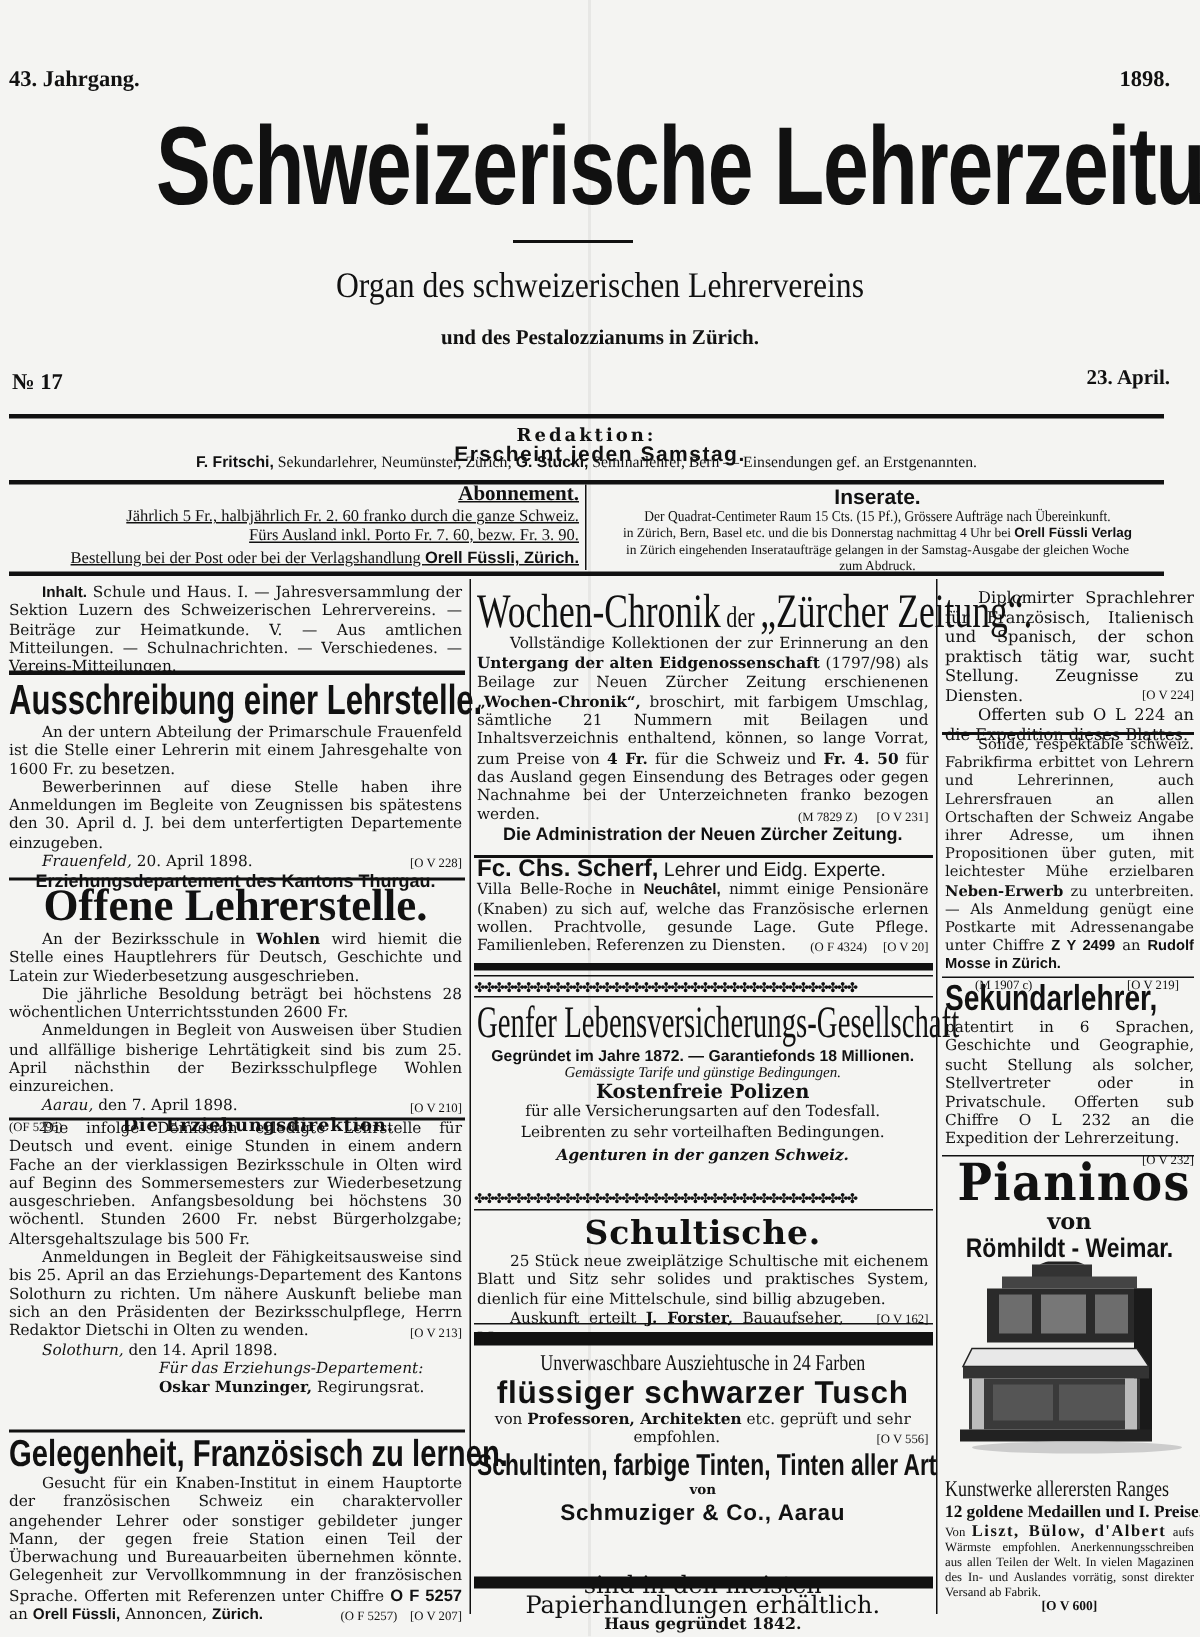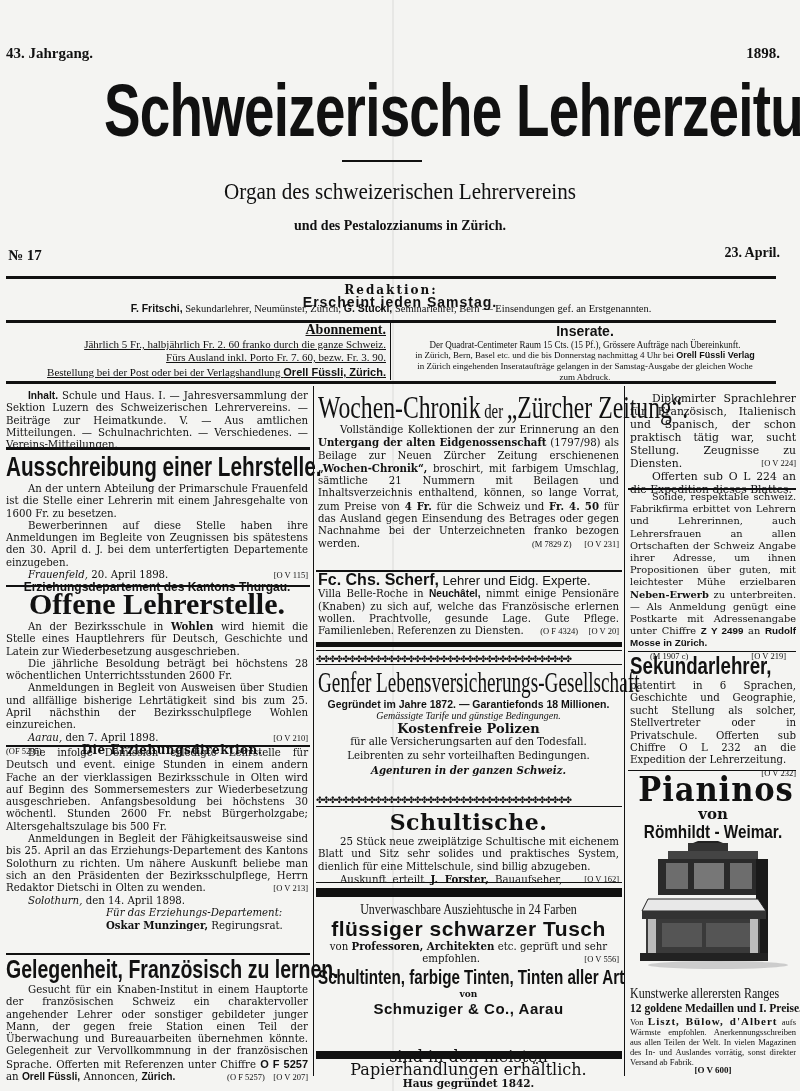--- a/index.html
+++ b/index.html
@@ -106,21 +106,21 @@
 
 <div class="col" style="left:6px;top:390px;width:302px;">
   <p class="ind"><span class="sans b">Inhalt.</span><span> Schule und Haus. I. — Jahresversammlung der Sektion Luzern des Schweizerischen Lehrervereins. — Beiträge zur Heimatkunde. V. — Aus amtlichen Mitteilungen. — Schulnachrichten. — Verschiedenes. — Vereins-Mitteilungen.</span></p>
 </div>
 <div class="hrule" style="left:6px;top:447px;width:304px;height:3px;"></div>
 
 <div class="col" style="left:6px;top:451px;width:302px;">
   <span class="headline-cond" style="font-size:28px;line-height:32px;transform:scaleX(0.74);">Ausschreibung einer Lehrstelle.</span>
   <p class="ind">An der untern Abteilung der Primarschule Frauenfeld ist die Stelle einer Lehrerin mit einem Jahresgehalte von 1600 Fr. zu besetzen.</p>
   <p class="ind">Bewerberinnen auf diese Stelle haben ihre Anmeldungen im Begleite von Zeugnissen bis spätestens den 30. April d. J. bei dem unterfertigten Departemente einzugeben.</p>
-  <p class="ind"><i>Frauenfeld,</i><span> 20. April 1898.</span><span class="ref">[O V 115]</span></p>
+  <p class="ind"><i>Frauenfeld,</i><span> 20. April 1898.</span><span class="ref">[O V 228]</span></p>
   <p class="center"><span class="sans b" style="font-size:12px;">Erziehungsdepartement des Kantons Thurgau.</span></p>
 </div>
 <div class="hrule" style="left:6px;top:585px;width:304px;height:2px;"></div>
 
 <div class="col" style="left:6px;top:587px;width:302px;">
   <div class="center"><span class="serif b" style="font-size:30px;line-height:33px;">Offene Lehrerstelle.</span></div>
   <p class="ind"><span>An der Bezirksschule in </span><b>Wohlen</b><span> wird hiemit die Stelle eines Hauptlehrers für Deutsch, Geschichte und Latein zur Wiederbesetzung ausgeschrieben.</span></p>
   <p class="ind">Die jährliche Besoldung beträgt bei höchstens 28 wöchentlichen Unterrichtsstunden 2600 Fr.</p>
   <p class="ind">Anmeldungen in Begleit von Ausweisen über Studien und allfällige bisherige Lehrtätigkeit sind bis zum 25. April nächsthin der Bezirksschulpflege Wohlen einzureichen.</p>
   <p class="ind"><i>Aarau,</i><span> den 7. April 1898.</span><span class="ref">[O V 210]</span></p>
@@ -140,20 +140,21 @@
 <div class="col" style="left:6px;top:954px;width:302px;">
   <span class="headline-cond" style="font-size:25px;line-height:30px;transform:scaleX(0.78);">Gelegenheit, Französisch zu lernen.</span>
   <p class="ind"><span>Gesucht für ein Knaben-Institut in einem Hauptorte der französischen Schweiz ein charaktervoller angehender Lehrer oder sonstiger gebildeter junger Mann, der gegen freie Station einen Teil der Überwachung und Bureauarbeiten übernehmen könnte. Gelegenheit zur Vervollkommnung in der französischen Sprache. Offerten mit Referenzen unter Chiffre </span><span class="sans b" style="font-size:11px;">O F 5257</span><span> an </span><span class="sans b">Orell Füssli,</span><span> Annoncen, </span><span class="sans b">Zürich.</span><span class="ref"><span>(O F 5257)</span>&nbsp;&nbsp;&nbsp;&nbsp;<span>[O V 207]</span></span></p>
 </div>
 
 <div class="col" style="left:318px;top:390px;width:301px;">
   <div style="white-space:nowrap;font-family:'Liberation Serif',serif;transform:scaleX(0.74);transform-origin:left center;width:410px;">
     <span style="font-size:32px;line-height:34px;">Wochen-Chronik</span><span style="font-size:20px;"> der </span><span style="font-size:32px;">„Zürcher Zeitung“.</span>
   </div>
   <p class="ind"><span>Vollständige Kollektionen der zur Erinnerung an den </span><b>Untergang der alten Eidgenossenschaft</b><span> (1797/98) als Beilage zur Neuen Zürcher Zeitung erschienenen </span><b>„Wochen-Chronik“,</b><span> broschirt, mit farbigem Umschlag, sämtliche 21 Nummern mit Beilagen und Inhaltsverzeichnis enthaltend, können, so lange Vorrat, zum Preise von </span><b>4 Fr.</b><span> für die Schweiz und </span><b>Fr. 4. 50</b><span> für das Ausland gegen Einsendung des Betrages oder gegen Nachnahme bei der Unterzeichneten franko bezogen werden.</span><span class="ref"><span>(M 7829 Z)</span>&nbsp;&nbsp;&nbsp;&nbsp;&nbsp;&nbsp;<span>[O V 231]</span></span></p>
+  <p class="center"><span class="sans b" style="font-size:12px;">Die Administration der Neuen Zürcher Zeitung.</span></p>
 </div>
 <div class="hrule" style="left:316px;top:570px;width:306px;height:2px;"></div>
 
 <div class="col" style="left:318px;top:574px;width:301px;">
   <div style="white-space:nowrap;"><span class="sans b" style="font-size:16px;">Fc. Chs. Scherf,</span><span class="sans" style="font-size:13px;"> Lehrer und Eidg. Experte.</span></div>
   <p><span>Villa Belle-Roche in </span><span class="sans b">Neuchâtel,</span><span> nimmt einige Pensionäre (Knaben) zu sich auf, welche das Französische erlernen wollen. Prachtvolle, gesunde Lage. Gute Pflege. Familienleben. Referenzen zu Diensten.</span><span class="ref"><span>(O F 4324)</span>&nbsp;&nbsp;&nbsp;&nbsp;&nbsp;<span>[O V 20]</span></span></p>
 </div>
 <div class="hrule" style="left:316px;top:642px;width:306px;height:5px;"></div>
 <div class="hrule" style="left:316px;top:650px;width:306px;height:1px;"></div>
 

